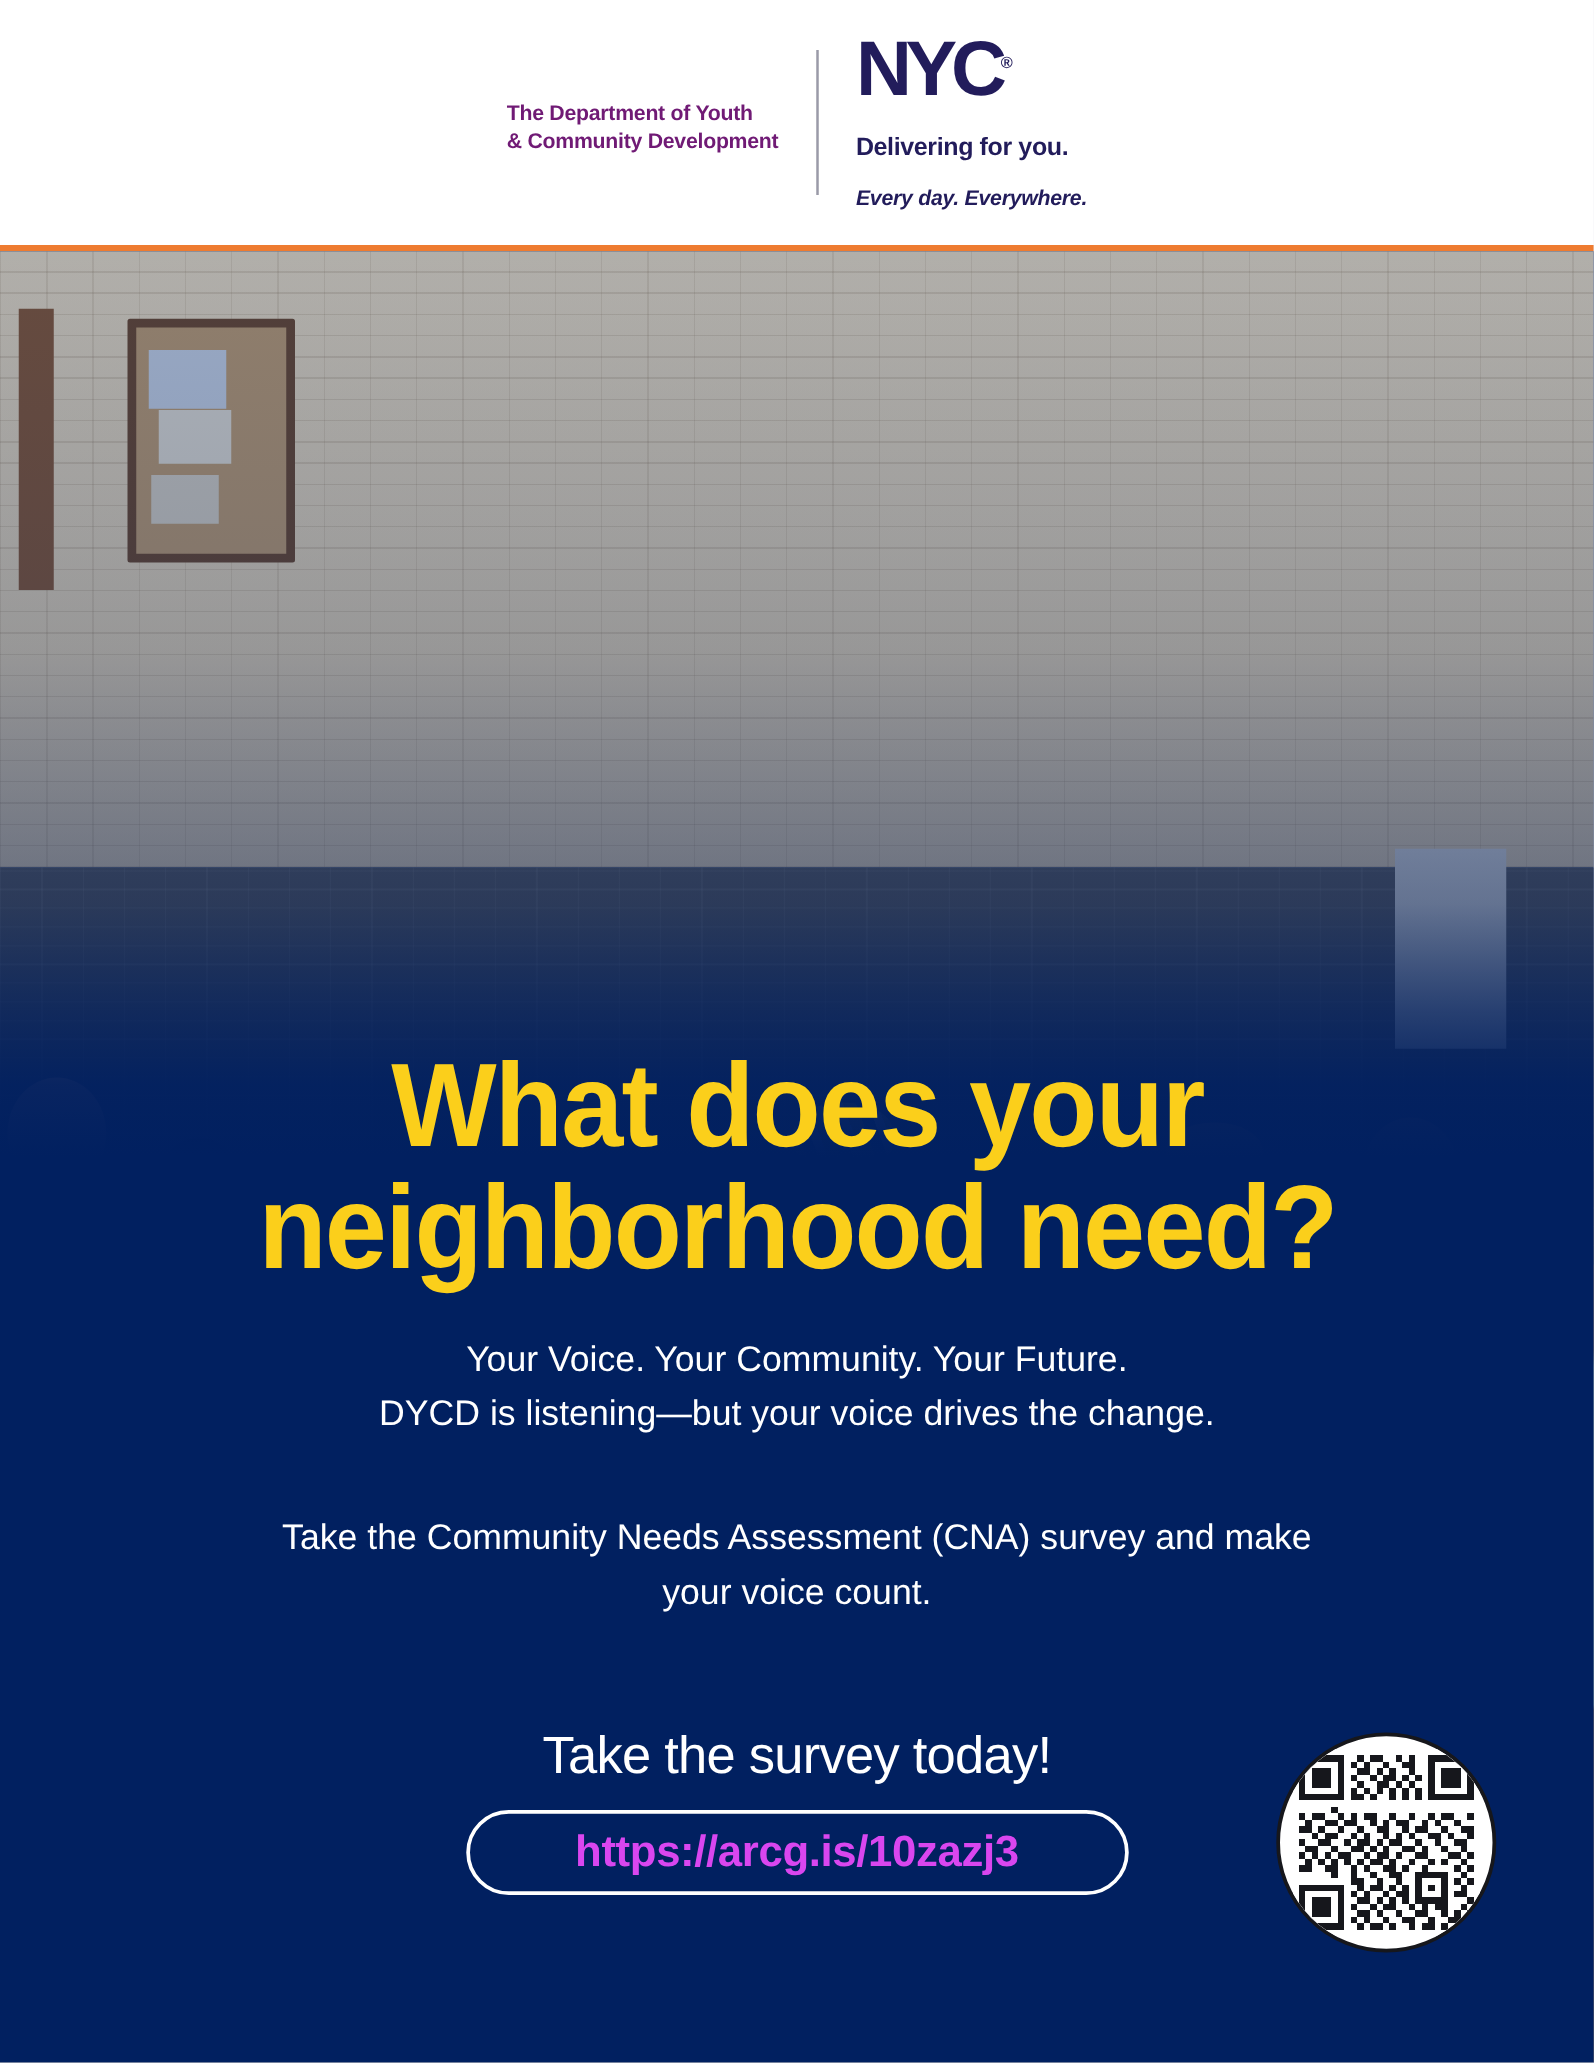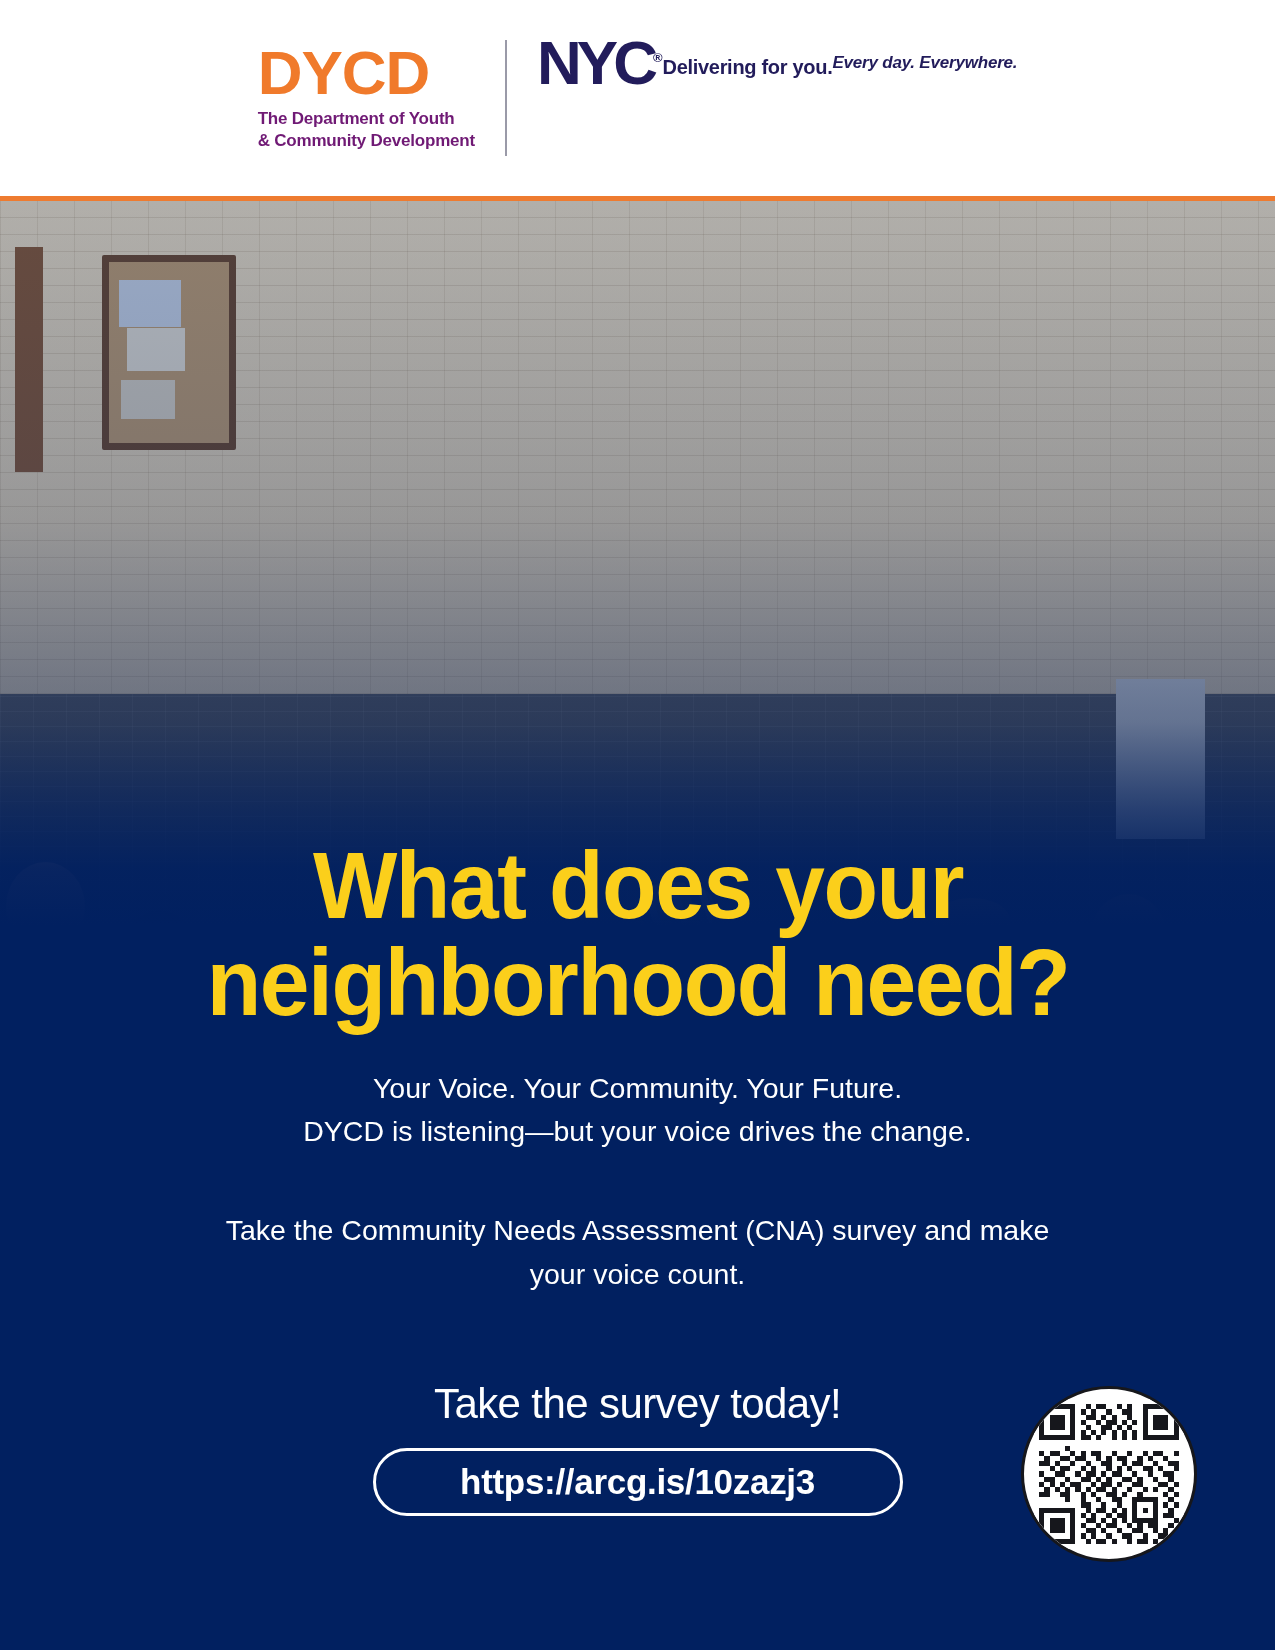--- a/index.html
+++ b/index.html
@@ -29,21 +29,21 @@
   }
   .dycd-sub {
     font-family:"Liberation Sans", sans-serif;
     font-weight:bold; font-size:17px; line-height:1.28;
     color:#701a75; margin-top:7px; letter-spacing:-0.2px;
   }
 
   .logo-rule { width:2px; background:#9a9aa8; margin:6px 0; }
 
   .nyc-logo {
-    display:flex; flex-direction:row; justify-content:center;
+    display:flex; flex-direction:column; justify-content:center;
     padding-left:30px; text-align:left;
   }
   .nyc-word {
     font-family:"Liberation Sans", sans-serif;
     font-weight:bold; font-size:62px; line-height:0.92;
     color:#221C5B; letter-spacing:-5px; position:relative;
   }
   .nyc-word .reg {
     font-size:13px; letter-spacing:0; vertical-align:super; font-weight:bold;
   }
@@ -163,21 +163,21 @@
     font-family:"Liberation Sans", sans-serif;
     font-weight:normal; font-size:42px; color:#ffffff;
     letter-spacing:-0.6px;
   }
   .url-pill {
     margin-top:20px;
     width:530px; height:68px;
     border:3.5px solid #ffffff; border-radius:40px;
     display:flex; align-items:center; justify-content:center;
     font-family:"Liberation Sans", sans-serif;
-    font-weight:bold; font-size:35px; color:#ffffff;
+    font-weight:bold; font-size:35px; color:#d946ef;
     letter-spacing:-0.3px;
   }
 
   
   .qr-wrap {
     position:absolute; right:78px; bottom:88px;
     width:176px; height:176px;
     background:#ffffff; border-radius:50%;
     border:3px solid #16171c;
     display:flex; align-items:center; justify-content:center;
@@ -185,21 +185,20 @@
   }
   .qr-wrap svg { display:block; }
 </style>
 </head>
 <body>
 
 <div class="header">
   <div class="logo-lockup">
 
     <div class="dycd-logo">
-      <div class="dycd-word">DYCD</div>
       <div class="dycd-sub">
         <div>The Department of Youth</div>
         <div>&amp; Community Development</div>
       </div>
     </div>
 
     <div class="logo-rule"></div>
 
     <div class="nyc-logo">
       <div class="nyc-word"><span>NYC</span><span class="reg">®</span></div>

